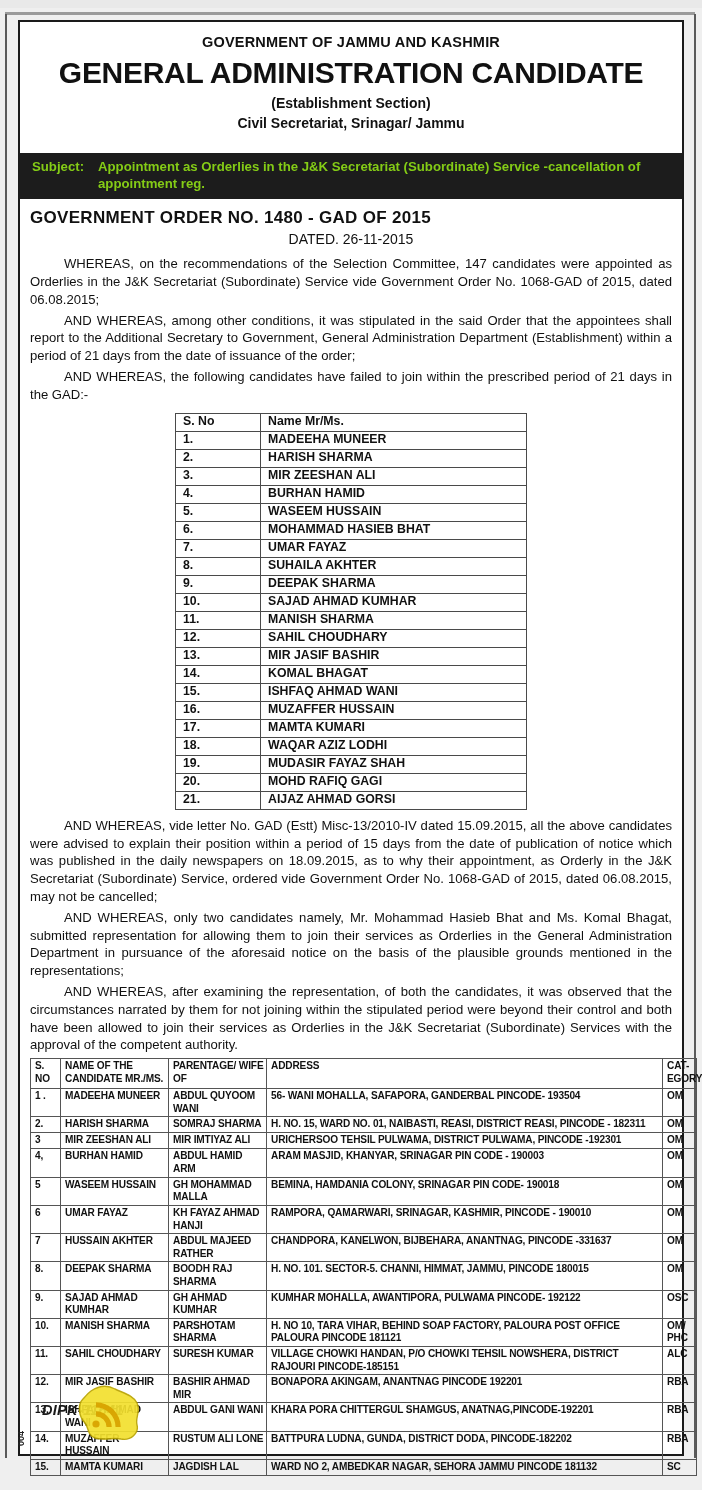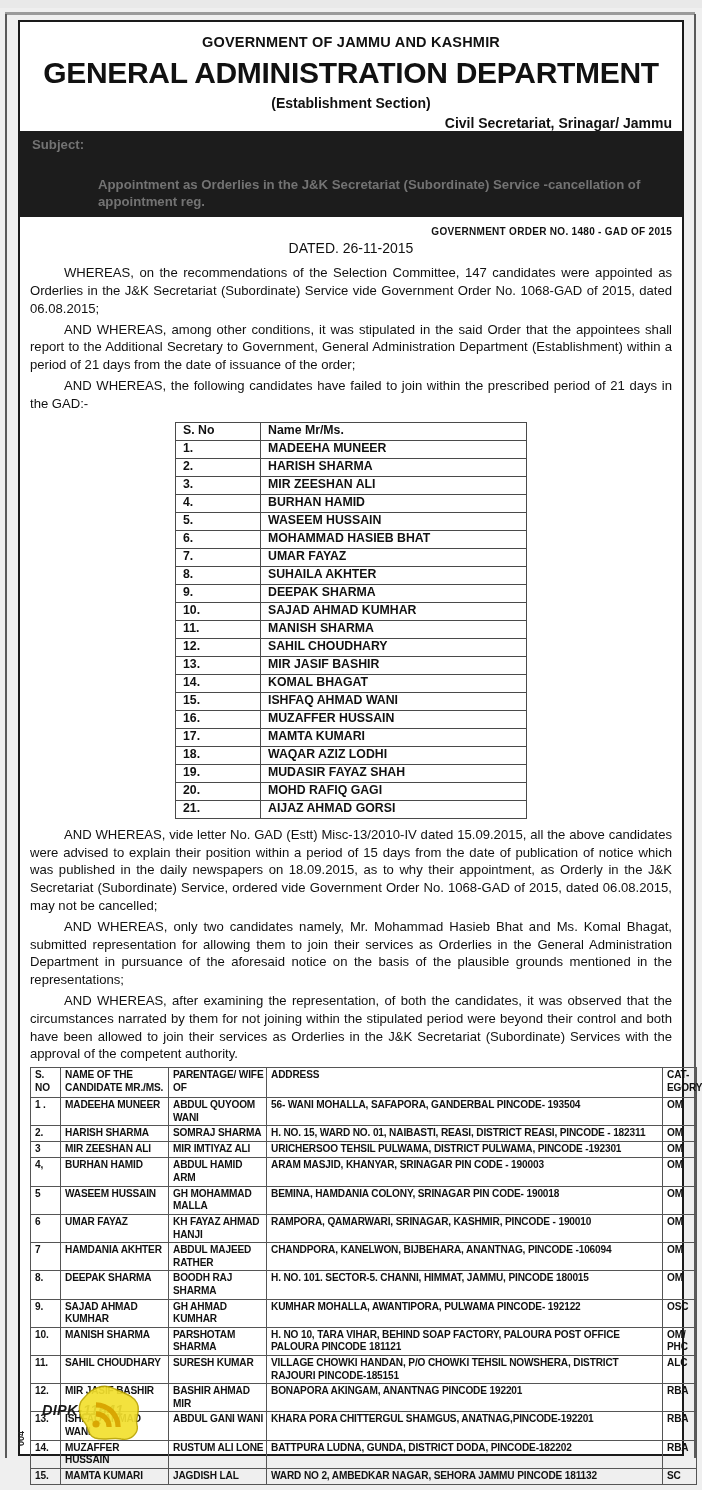--- a/index.html
+++ b/index.html
@@ -69,45 +69,45 @@
     padding-top: 5px;
     white-space: nowrap;
   }
   .hdr-sub1 {
     text-align: center;
     font-weight: bold;
     font-size: 14px;
     padding-top: 5px;
   }
   .hdr-sub2 {
-    text-align: right;
+    text-align: center;
     font-weight: bold;
     font-size: 14px;
     padding-top: 4px;
-    padding-bottom: 0;
+    padding-bottom: 22px;
   }
 
   
   .subject-band {
     background: #1c1c1c;
-    color: #737373;
+    color: #84cc16;
     display: flex;
     padding: 5px 12px 6px 12px;
     font-weight: bold;
     font-size: 13.2px;
     line-height: 1.35;
   }
   .subject-label { flex: 0 0 auto; padding-right: 14px; }
-  .subject-text  { flex: 1 1 auto; margin-top: 40px; }
+  .subject-text  { flex: 1 1 auto; }
 
   
   .order-no {
-    text-align: right;
-    font-weight: bold;
-    font-size: 10px;
+    text-align: left;
+    font-weight: bold;
+    font-size: 17px;
     padding-top: 9px;
     letter-spacing: .3px;
   }
   .order-date {
     text-align: center;
     font-size: 14px;
     padding-top: 3px;
     padding-bottom: 5px;
   }
 
@@ -205,21 +205,21 @@
 
 <div id="page">
   <div class="scan-top-bar"></div>
   <div class="scan-rule-left"></div>
   <div class="scan-rule-right"></div>
 
   <div id="doc">
 
     <div class="inner">
       <div class="hdr-gov">GOVERNMENT OF JAMMU AND KASHMIR</div>
-      <div class="hdr-dept">GENERAL ADMINISTRATION DEPARTMENT</div>
+      <div class="hdr-dept">GENERAL ADMINISTRATION CANDIDATE</div>
       <div class="hdr-sub1">(Establishment Section)</div>
       <div class="hdr-sub2">Civil Secretariat, Srinagar/ Jammu</div>
     </div>
 
     <div class="subject-band">
       <div class="subject-label">Subject:</div>
       <div class="subject-text">Appointment as Orderlies in the J&amp;K Secretariat (Subordinate) Service -cancellation of appointment reg.</div>
     </div>
 
     <div class="inner">
@@ -384,23 +384,23 @@
             </tr>
             <tr>
               <td>6</td>
               <td>UMAR FAYAZ</td>
               <td>KH FAYAZ AHMAD HANJI</td>
               <td>RAMPORA, QAMARWARI, SRINAGAR, KASHMIR, PINCODE - 190010</td>
               <td>OM</td>
             </tr>
             <tr>
               <td>7</td>
-              <td>HAMDANIA AKHTER</td>
+              <td>HUSSAIN AKHTER</td>
               <td>ABDUL MAJEED RATHER</td>
-              <td>CHANDPORA, KANELWON, BIJBEHARA, ANANTNAG, PINCODE -106094</td>
+              <td>CHANDPORA, KANELWON, BIJBEHARA, ANANTNAG, PINCODE -331637</td>
               <td>OM</td>
             </tr>
             <tr>
               <td>8.</td>
               <td>DEEPAK SHARMA</td>
               <td>BOODH RAJ SHARMA</td>
               <td>H. NO. 101. SECTOR-5. CHANNI, HIMMAT, JAMMU, PINCODE 180015</td>
               <td>OM</td>
             </tr>
             <tr>

